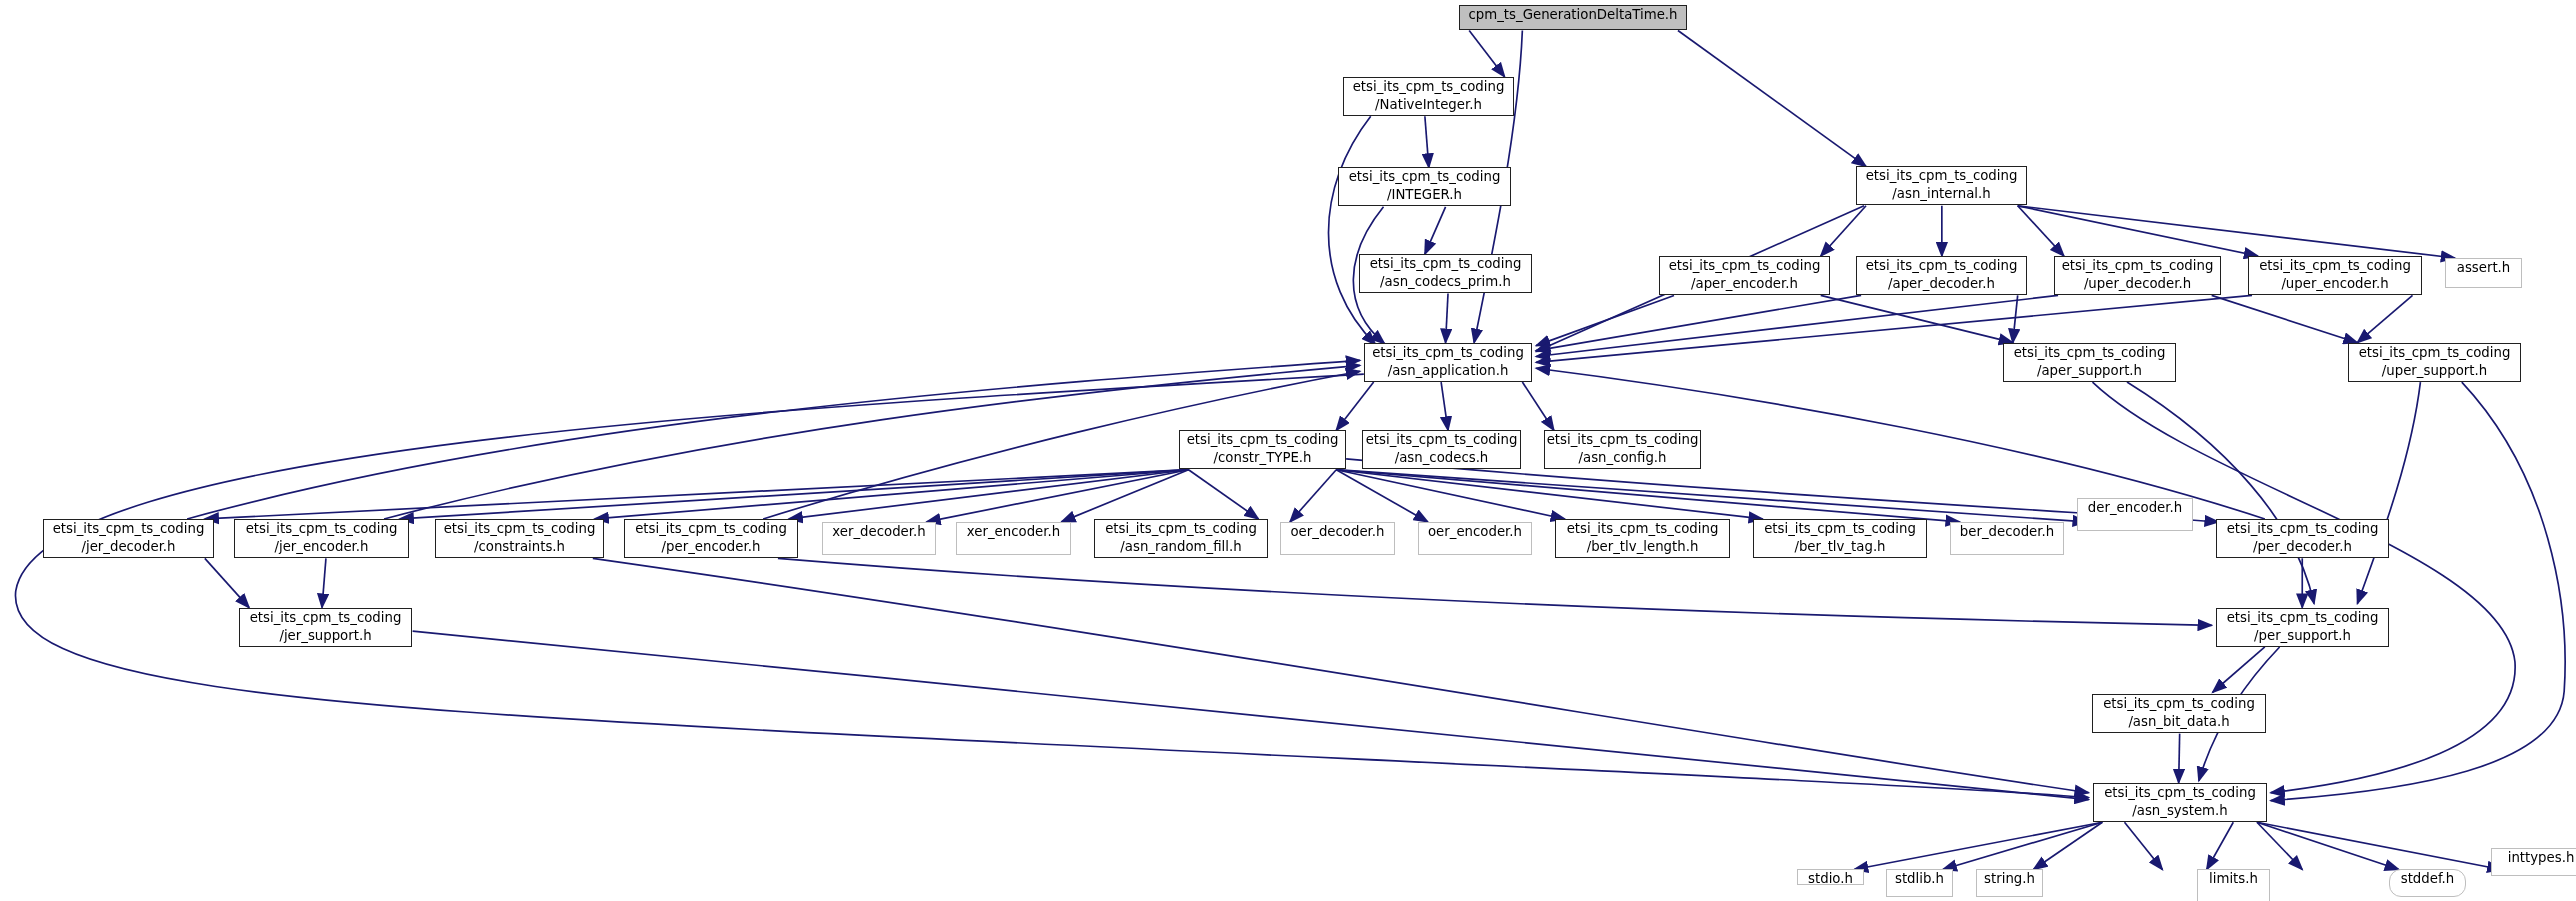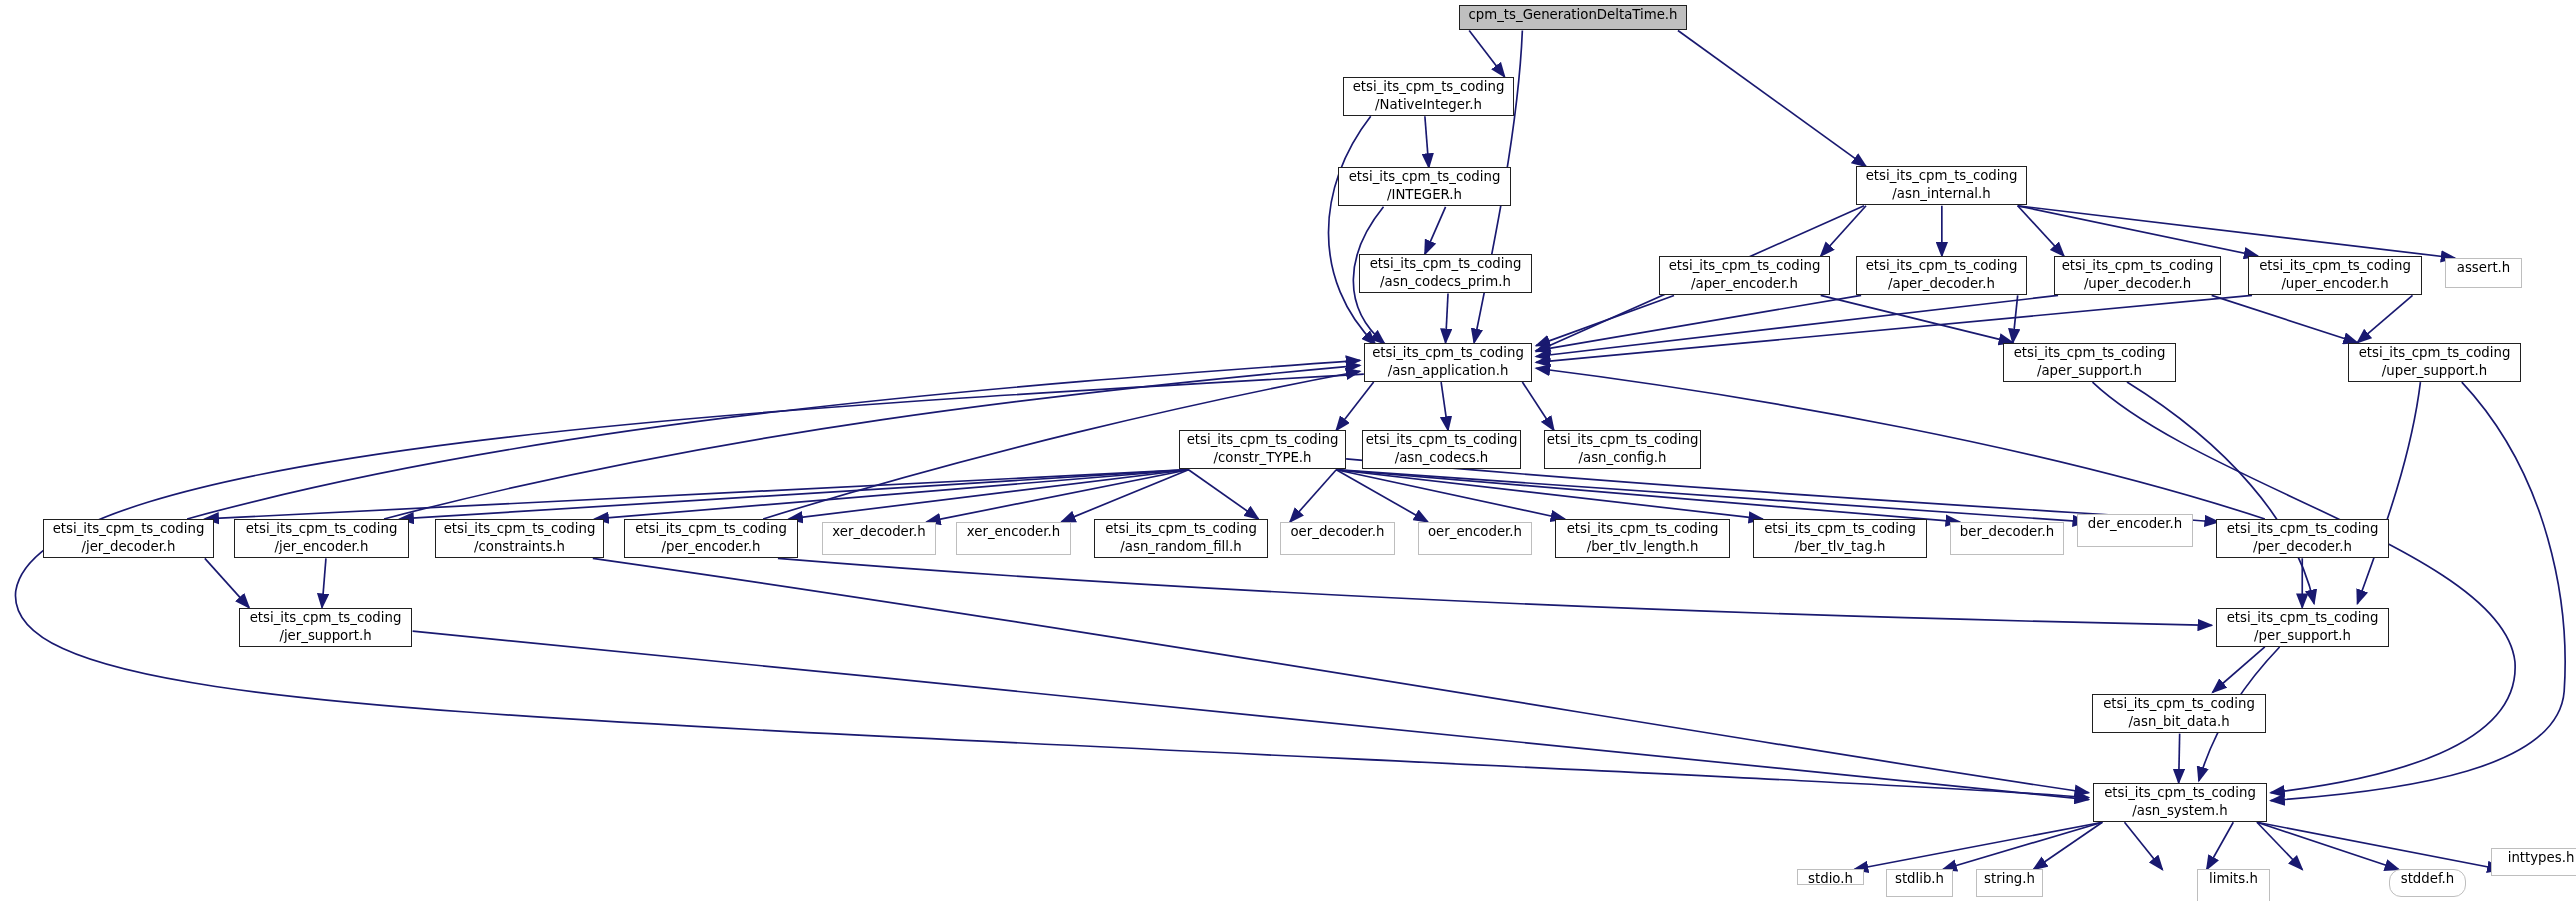--- a/index.html
+++ b/index.html
@@ -194,21 +194,21 @@
         <span>etsi_its_cpm_ts_coding</span>
         <span>/ber_tlv_length.h</span>
       </div>
       <div class="node internal" style="left: 1753px; top: 519px; width: 174px; height: 39px;">
         <span>etsi_its_cpm_ts_coding</span>
         <span>/ber_tlv_tag.h</span>
       </div>
       <div class="node external" style="left: 1950px; top: 522px; width: 114px; height: 33px;">
         <span>ber_decoder.h</span>
       </div>
-      <div class="node external" style="left: 2077px; top: 514px; width: 116px; height: 33px;">
+      <div class="node external" style="left: 2077px; top: 498px; width: 116px; height: 33px;">
         <span>der_encoder.h</span>
       </div>
       <div class="node internal" style="left: 2216px; top: 519px; width: 173px; height: 39px;">
         <span>etsi_its_cpm_ts_coding</span>
         <span>/per_decoder.h</span>
       </div>
       <div class="node internal" style="left: 239px; top: 608px; width: 173px; height: 39px;">
         <span>etsi_its_cpm_ts_coding</span>
         <span>/jer_support.h</span>
       </div>

